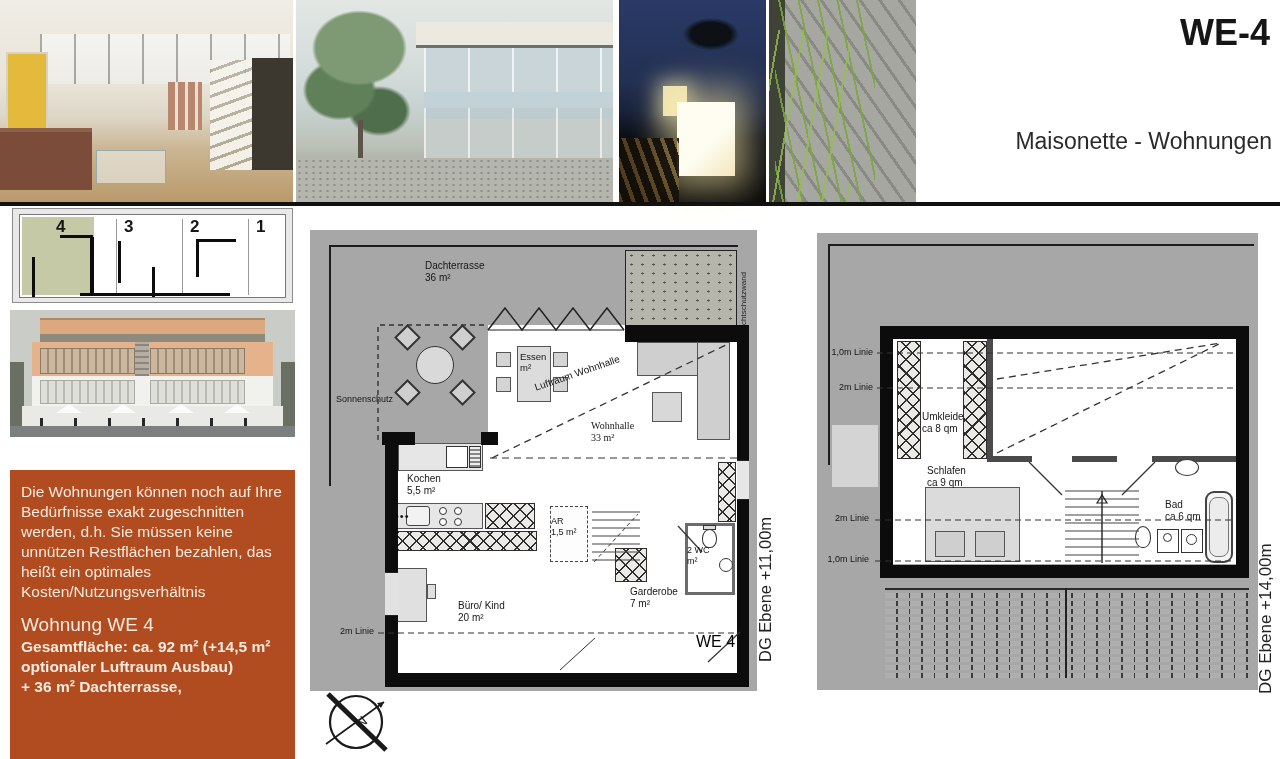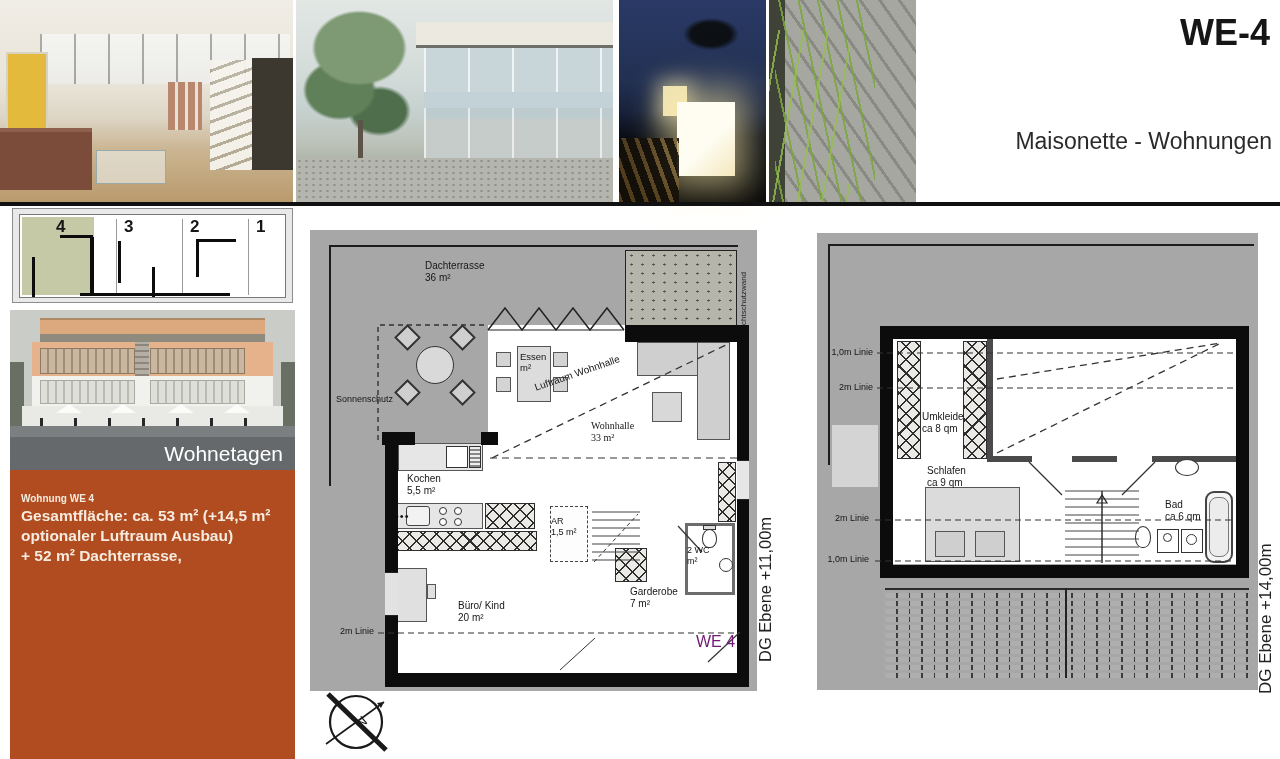--- a/index.html
+++ b/index.html
@@ -98,29 +98,27 @@
     <div class="abs" style="left:140px;top:70px;width:95px;height:24px;background:repeating-linear-gradient(90deg,#dedfd8 0 6px,#b9bcb4 6px 8px);border:1px solid #a9aba2;"></div>
     <div class="abs" style="left:12px;top:96px;width:261px;height:22px;background:#e9eae6;"></div>
     <div class="abs" style="left:46px;top:94px;width:0;height:0;border-left:13px solid transparent;border-right:13px solid transparent;border-bottom:9px solid #fbfbf9;"></div>
     <div class="abs" style="left:100px;top:94px;width:0;height:0;border-left:13px solid transparent;border-right:13px solid transparent;border-bottom:9px solid #fbfbf9;"></div>
     <div class="abs" style="left:158px;top:94px;width:0;height:0;border-left:13px solid transparent;border-right:13px solid transparent;border-bottom:9px solid #fbfbf9;"></div>
     <div class="abs" style="left:214px;top:94px;width:0;height:0;border-left:13px solid transparent;border-right:13px solid transparent;border-bottom:9px solid #fbfbf9;"></div>
     <div class="abs" style="left:30px;top:108px;width:225px;height:8px;background:repeating-linear-gradient(90deg,#26282a 0 3px,rgba(0,0,0,0) 3px 34px);"></div>
     <div class="abs" style="left:0;top:116px;width:285px;height:11px;background:#7c7f80;"></div>
   </div>
 
-  <div class="abs" style="left:10px;top:437px;width:285px;height:33px;background:#66696b;">
-    <div style="position:absolute;right:12px;top:0;line-height:33px;font-size:21px;color:#ffffff;">Wohnetagen</div>
-  </div>
 
   <div class="abs" style="left:10px;top:470px;width:285px;height:289px;background:#b14b20;padding:12px 11px;color:#f6ebdf;">
+    <div style="font-size:15.5px;line-height:1.29;">Die Wohnungen können noch auf Ihre Bedürfnisse exakt zugeschnitten werden, d.h. Sie müssen keine unnützen Restflächen bezahlen, das heißt ein optimales Kosten/Nutzungsverhältnis</div>
     <div style="height:11px;"></div>
-    <div style="font-size:10px;line-height:1.29;font-weight:bold;">Wohnung WE 4</div>
-    <div style="font-size:15.5px;line-height:1.29;font-weight:bold;">Gesamtfläche: ca. 53 m² (+14,5 m² optionaler Luftraum Ausbau)</div>
-    <div style="font-size:15.5px;line-height:1.29;font-weight:bold;">+ 52 m² Dachterrasse,</div>
+    <div style="font-size:19px;line-height:1.29;font-weight:normal;">Wohnung WE 4</div>
+    <div style="font-size:15.5px;line-height:1.29;font-weight:bold;">Gesamtfläche: ca. 92 m² (+14,5 m² optionaler Luftraum Ausbau)</div>
+    <div style="font-size:15.5px;line-height:1.29;font-weight:bold;">+ 36 m² Dachterrasse,</div>
   </div>
 
   <div class="abs" style="left:310px;top:230px;width:447px;height:461px;background:#a7a7a7;">
 
     <div class="abs" style="left:315px;top:20px;width:112px;height:78px;background:#b5b5ab;background-image:radial-gradient(#54544c 1px,transparent 1.5px);background-size:11px 9px;border:1px solid #222;"></div>
     <div class="abs vtext s9" style="left:429px;top:20px;height:82px;font-size:8px;color:#222;">Sichtschutzwand</div>
 
     <div class="abs" style="left:88px;top:98px;width:19px;height:19px;background:#cfcfcf;border:2px solid #333;transform:rotate(45deg);"></div>
     <div class="abs" style="left:143px;top:98px;width:19px;height:19px;background:#cfcfcf;border:2px solid #333;transform:rotate(45deg);"></div>
     <div class="abs" style="left:88px;top:153px;width:19px;height:19px;background:#cfcfcf;border:2px solid #333;transform:rotate(45deg);"></div>
@@ -232,21 +230,21 @@
     </div>
     <div class="abs lbl ctr planlbl2" style="left:148px;top:370px;width:85px;">
       <div>Büro/ Kind</div>
         <div>20 m²</div>
     </div>
     <div class="abs lbl ctr planlbl2" style="left:320px;top:356px;width:85px;">
       <div>Garderobe</div>
         <div>7 m²</div>
     </div>
     <div class="abs lbl s9 rgt" style="left:18px;top:396px;width:46px;">2m Linie</div>
-    <div class="abs" style="left:386px;top:403px;font-size:16px;color:#701a75;">WE 4</div>
+    <div class="abs" style="left:386px;top:403px;font-size:16px;color:#000000;">WE 4</div>
   </div>
 
   <div class="abs vtext" style="left:756px;top:482px;height:180px;font-size:16.5px;color:#222;">DG Ebene +11,00m</div>
 
   <div class="abs" style="left:817px;top:233px;width:441px;height:457px;background:#a7a7a7;">
 
     <div class="abs" style="left:15px;top:192px;width:46px;height:62px;background:#d4d4d4;"></div>
 
     <div class="abs white" style="left:76px;top:106px;width:343px;height:225px;"></div>
 

